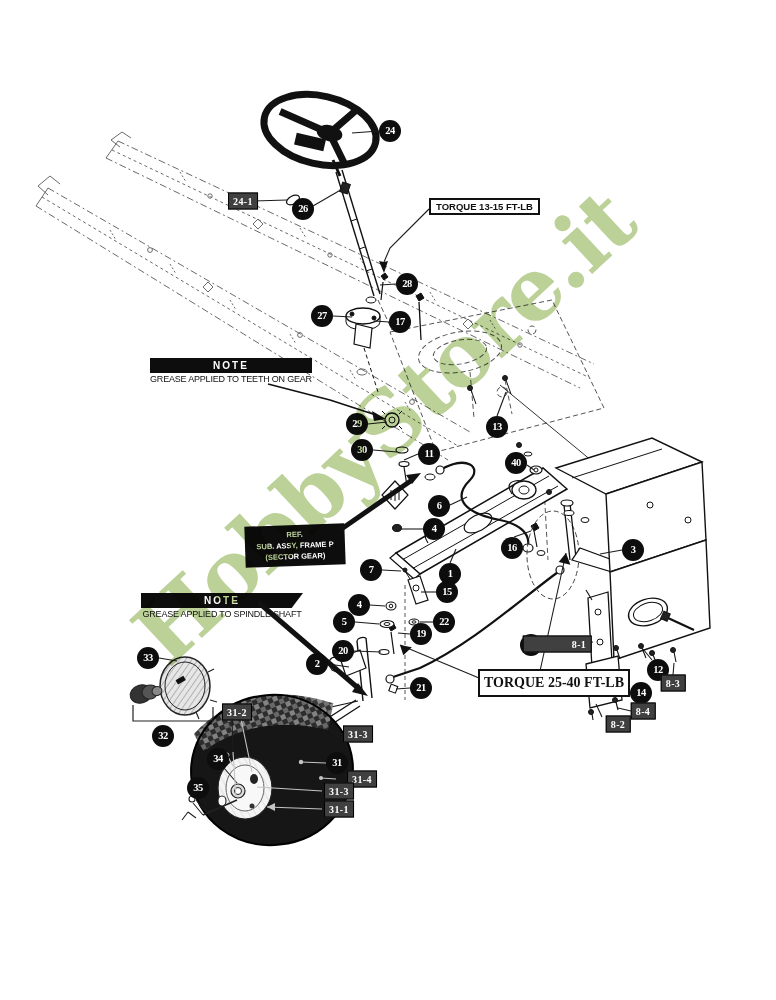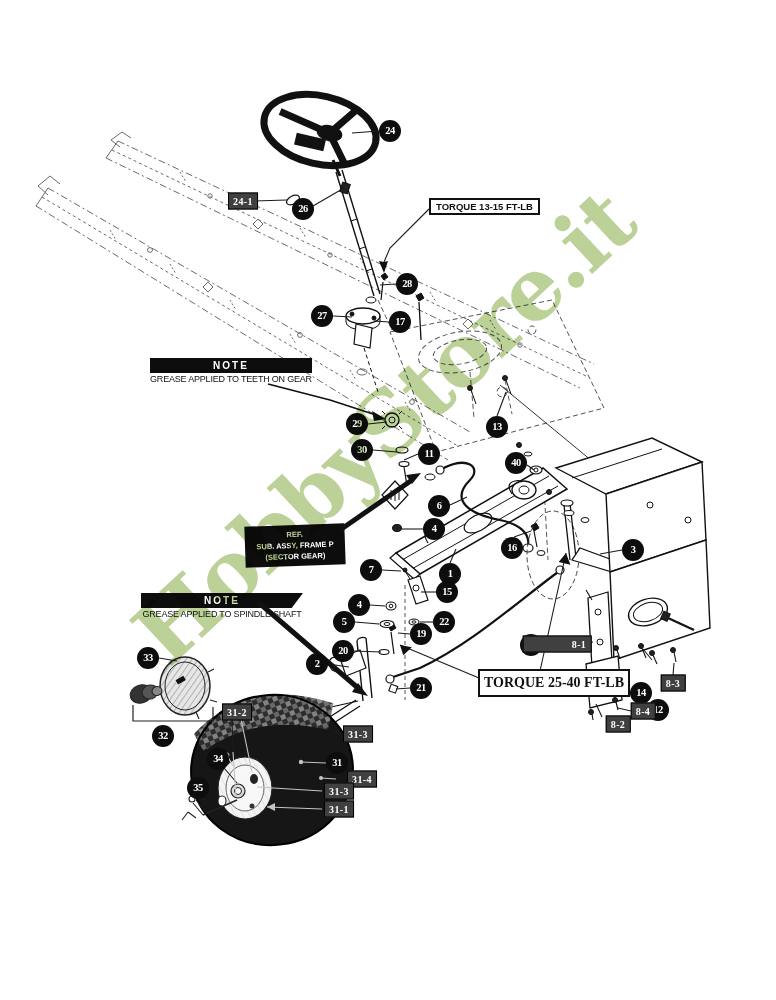--- a/index.html
+++ b/index.html
@@ -384,21 +384,21 @@
       <div class="callout" style="left: 512px; top: 548px;">16</div>
       <div class="callout" style="left: 633px; top: 550px;">3</div>
       <div class="callout" style="left: 371px; top: 570px;">7</div>
       <div class="callout" style="left: 450px; top: 574px;">1</div>
       <div class="callout" style="left: 447px; top: 592px;">15</div>
       <div class="callout" style="left: 359px; top: 605px;">4</div>
       <div class="callout" style="left: 344px; top: 622px;">5</div>
       <div class="callout" style="left: 444px; top: 622px;">22</div>
       <div class="callout" style="left: 421px; top: 634px;">19</div>
       <div class="callout" style="left: 531px; top: 645px;">8</div>
-      <div class="callout" style="left: 658px; top: 670px; margin-top: 40px;">12</div>
+      <div class="callout" style="left: 658px; top: 670px;">12</div>
       <div class="callout" style="left: 641px; top: 693px;">14</div>
       <div class="callout" style="left: 343px; top: 651px;">20</div>
       <div class="callout" style="left: 317px; top: 664px;">2</div>
       <div class="callout" style="left: 421px; top: 688px;">21</div>
       <div class="callout" style="left: 148px; top: 658px;">33</div>
       <div class="callout" style="left: 163px; top: 736px;">32</div>
       <div class="callout" style="left: 218px; top: 759px;">34</div>
       <div class="callout" style="left: 198px; top: 788px;">35</div>
       <div class="callout" style="left: 337px; top: 763px;">31</div>
       <div class="part-box" style="left: 243px; top: 201px;">24-1</div>

